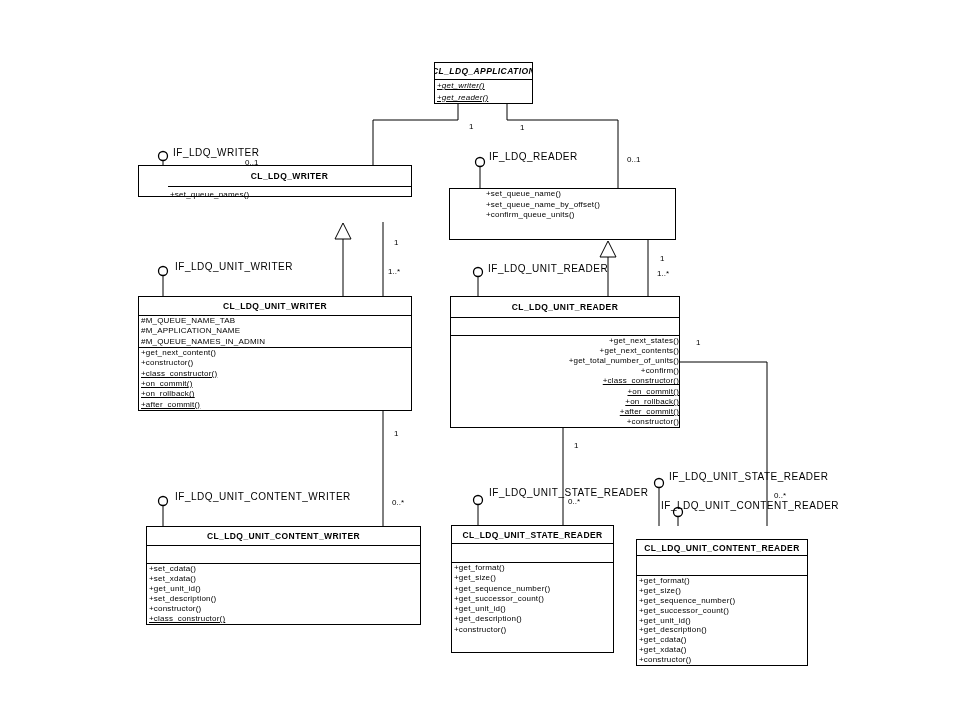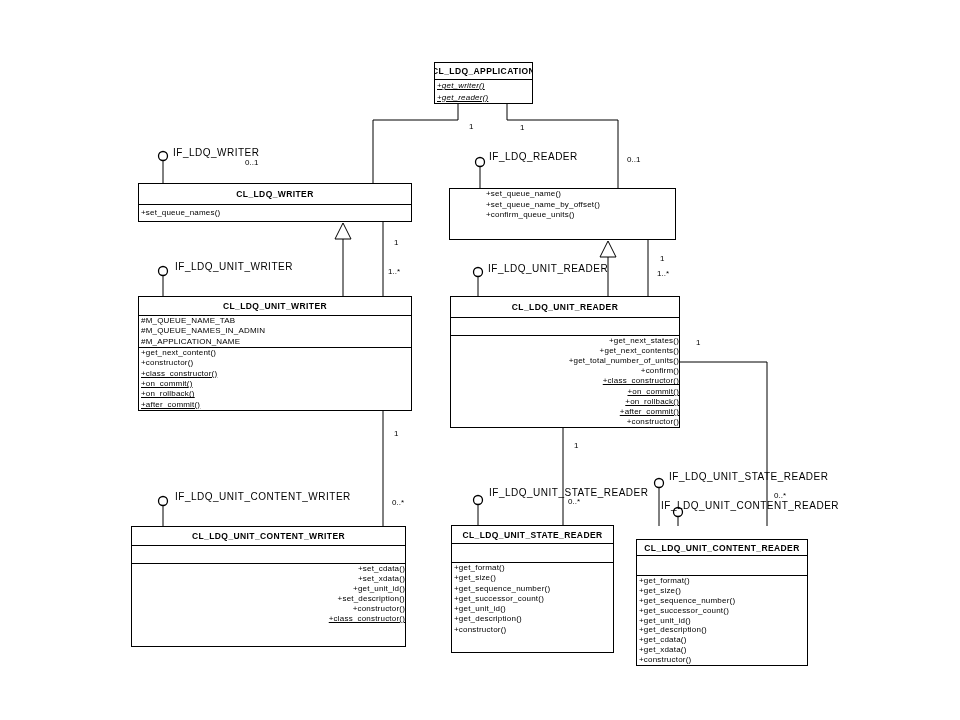--- a/index.html
+++ b/index.html
@@ -84,45 +84,45 @@
       <span class="mult-label" style="left: 388px; top: 267px;">1..*</span>
       <span class="mult-label" style="left: 660px; top: 254px;">1</span>
       <span class="mult-label" style="left: 657px; top: 269px;">1..*</span>
       <span class="mult-label" style="left: 394px; top: 429px;">1</span>
       <span class="mult-label" style="left: 392px; top: 498px;">0..*</span>
       <span class="mult-label" style="left: 574px; top: 441px;">1</span>
       <span class="mult-label" style="left: 568px; top: 497px;">0..*</span>
       <span class="mult-label" style="left: 696px; top: 338px;">1</span>
       <span class="mult-label" style="left: 774px; top: 491px;">0..*</span>
       <div class="class-box" style="left: 434px; top: 62px; width: 99px; height: 42px;">
-        <div class="class-title" style="height: 17px;">CL_LDQ_APPLICATION</div>
+        <div class="class-title" style="height: 17px; font-style: italic;">CL_LDQ_APPLICATION</div>
         <div class="compartment methods" style="height: 23px;">
           <div class="member u i" style="height: 11.5px; line-height: 11.5px;">+get_writer()</div>
           <div class="member u i" style="height: 11.5px; line-height: 11.5px;">+get_reader()</div>
         </div>
       </div>
-      <div class="class-box" style="left: 138px; top: 183px; width: 274px; height: 39px;">
+      <div class="class-box" style="left: 138px; top: 165px; width: 274px; height: 32px; padding-left: 29px;">
         <div class="class-title" style="height: 21px;">CL_LDQ_WRITER</div>
         <div class="compartment methods" style="height: 16px;">
           <div class="member" style="height: 16px; line-height: 16px;">+set_queue_names()</div>
         </div>
       </div>
       <div class="class-box" style="left: 449px; top: 188px; width: 227px; height: 52px;">
         <div class="compartment methods" style="height: 32px; margin-left: 34px;">
           <div class="member" style="height: 10.6667px; line-height: 10.6667px;">+set_queue_name()</div>
           <div class="member" style="height: 10.6667px; line-height: 10.6667px;">+set_queue_name_by_offset()</div>
           <div class="member" style="height: 10.6667px; line-height: 10.6667px;">+confirm_queue_units()</div>
         </div>
       </div>
       <div class="class-box" style="left: 138px; top: 296px; width: 274px; height: 115px;">
         <div class="class-title" style="height: 19px;">CL_LDQ_UNIT_WRITER</div>
         <div class="compartment attrs" style="height: 32px;">
           <div class="member" style="height: 10.3333px; line-height: 10.3333px;">#M_QUEUE_NAME_TAB</div>
+          <div class="member" style="height: 10.3333px; line-height: 10.3333px;">#M_APPLICATION_NAME</div>
           <div class="member" style="height: 10.3333px; line-height: 10.3333px;">#M_QUEUE_NAMES_IN_ADMIN</div>
-          <div class="member" style="height: 10.3333px; line-height: 10.3333px;">#M_APPLICATION_NAME</div>
         </div>
         <div class="compartment methods" style="height: 62px;">
           <div class="member" style="height: 10.3333px; line-height: 10.3333px;">+get_next_content()</div>
           <div class="member" style="height: 10.3333px; line-height: 10.3333px;">+constructor()</div>
           <div class="member u" style="height: 10.3333px; line-height: 10.3333px;">+class_constructor()</div>
           <div class="member u" style="height: 10.3333px; line-height: 10.3333px;">+on_commit()</div>
           <div class="member u" style="height: 10.3333px; line-height: 10.3333px;">+on_rollback()</div>
           <div class="member u" style="height: 10.3333px; line-height: 10.3333px;">+after_commit()</div>
         </div>
       </div>
@@ -134,21 +134,21 @@
           <div class="member" style="height: 10.1111px; line-height: 10.1111px;">+get_next_contents()</div>
           <div class="member" style="height: 10.1111px; line-height: 10.1111px;">+get_total_number_of_units()</div>
           <div class="member" style="height: 10.1111px; line-height: 10.1111px;">+confirm()</div>
           <div class="member u" style="height: 10.1111px; line-height: 10.1111px;">+class_constructor()</div>
           <div class="member u" style="height: 10.1111px; line-height: 10.1111px;">+on_commit()</div>
           <div class="member u" style="height: 10.1111px; line-height: 10.1111px;">+on_rollback()</div>
           <div class="member u" style="height: 10.1111px; line-height: 10.1111px;">+after_commit()</div>
           <div class="member" style="height: 10.1111px; line-height: 10.1111px;">+constructor()</div>
         </div>
       </div>
-      <div class="class-box" style="left: 131px; top: 526px; width: 275px; height: 121px; text-align: right;">
+      <div class="class-box" style="left: 146px; top: 526px; width: 275px; height: 99px;">
         <div class="class-title" style="height: 19px;">CL_LDQ_UNIT_CONTENT_WRITER</div>
         <div class="compartment attrs" style="height: 18px;"></div>
         <div class="compartment methods" style="height: 60px;">
           <div class="member" style="height: 10px; line-height: 10px;">+set_cdata()</div>
           <div class="member" style="height: 10px; line-height: 10px;">+set_xdata()</div>
           <div class="member" style="height: 10px; line-height: 10px;">+get_unit_id()</div>
           <div class="member" style="height: 10px; line-height: 10px;">+set_description()</div>
           <div class="member" style="height: 10px; line-height: 10px;">+constructor()</div>
           <div class="member u" style="height: 10px; line-height: 10px;">+class_constructor()</div>
         </div>

